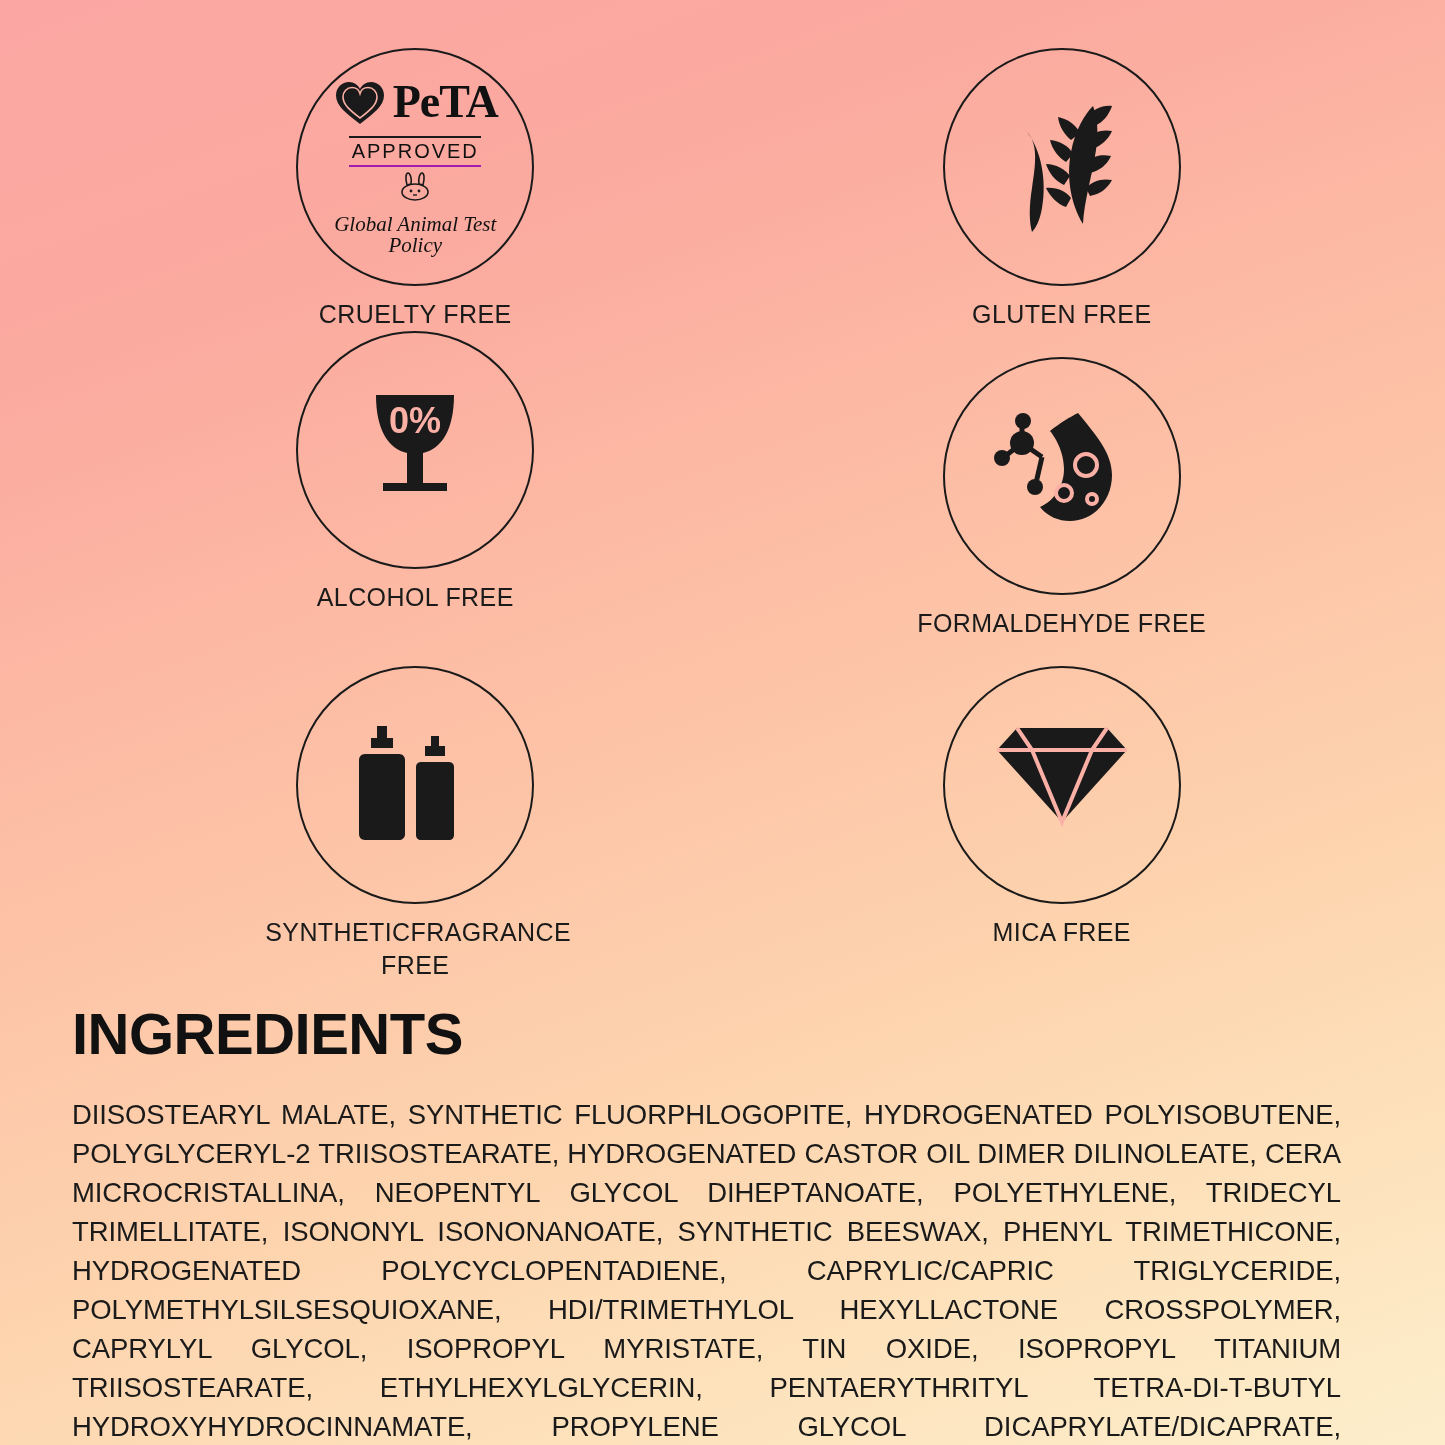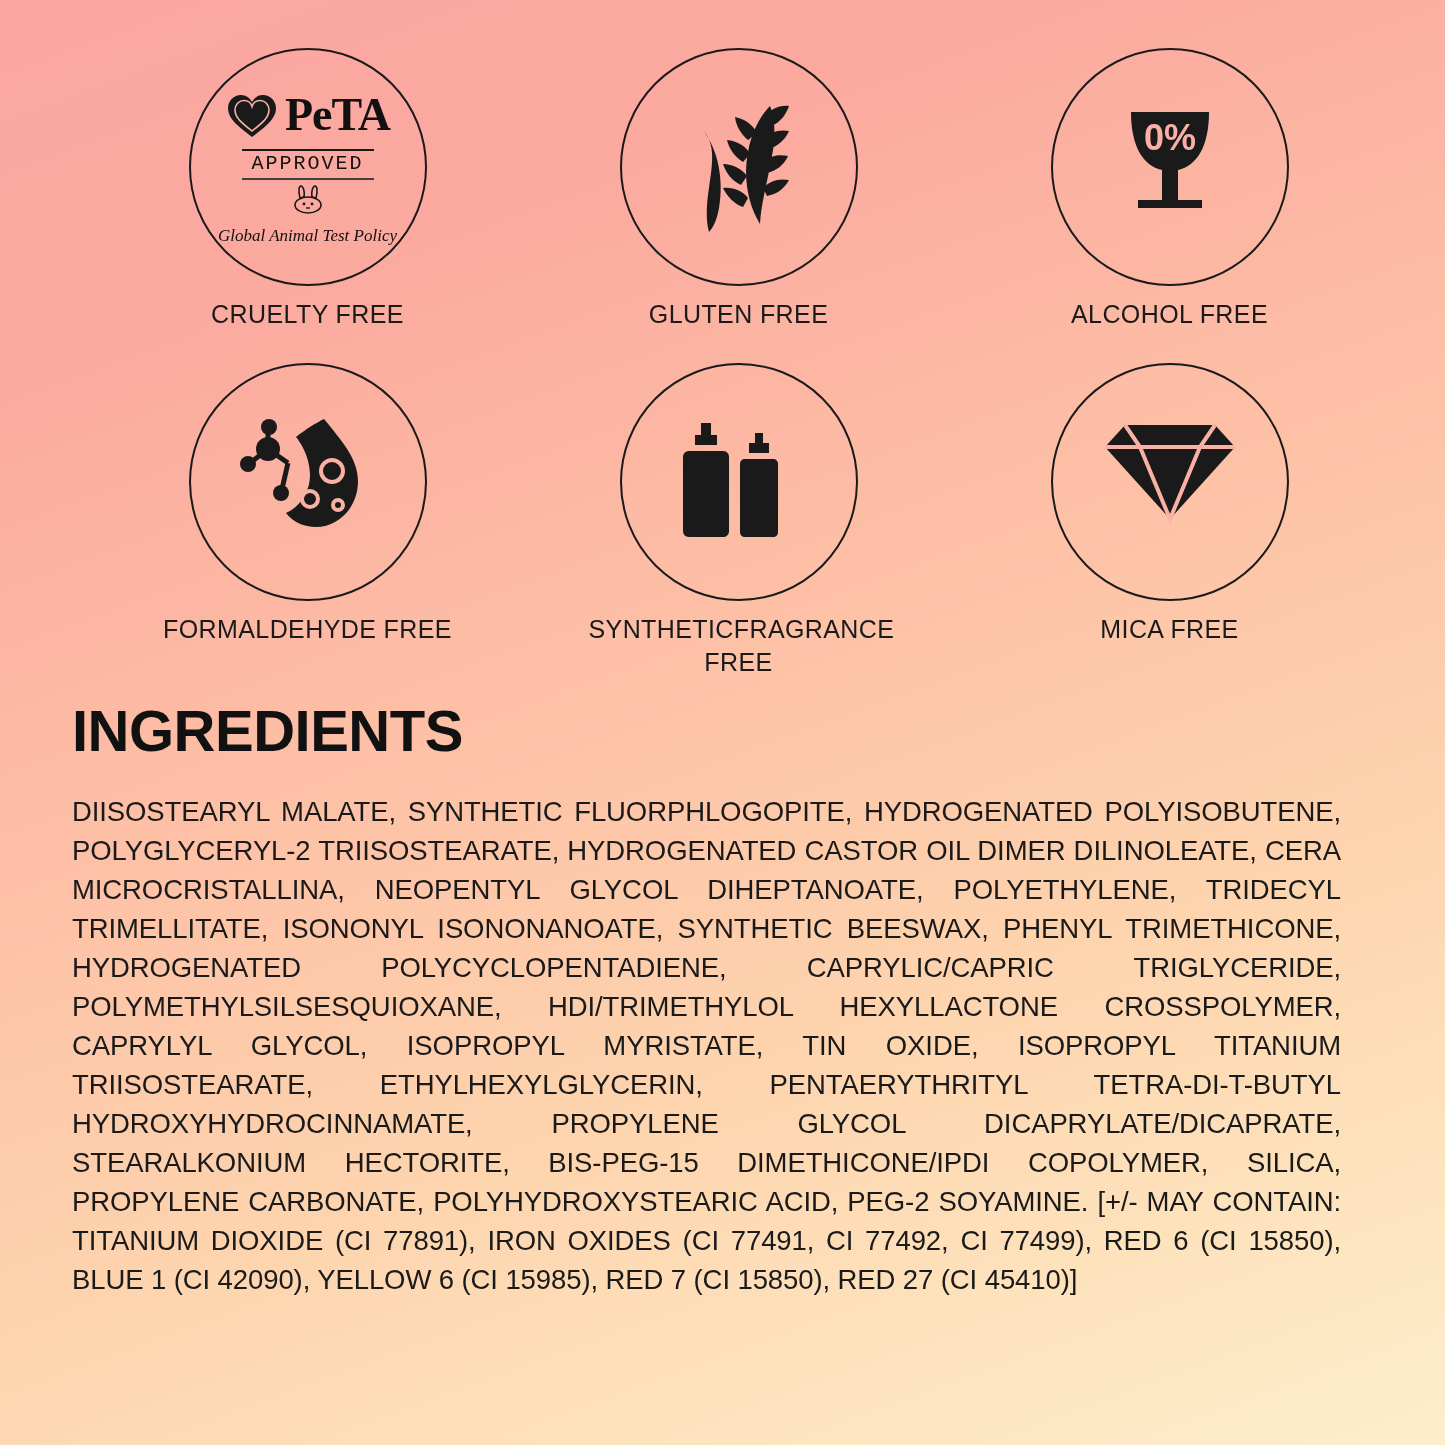--- a/index.html
+++ b/index.html
@@ -18,23 +18,22 @@
   .page {
     width: 1445px;
     height: 1445px;
     position: relative;
     box-sizing: border-box;
   }
 
   
   .badges {
     display: grid;
-    grid-template-columns: repeat(3, 1fr);
+    grid-template-columns: repeat(2, 1fr);
     padding: 48px 60px 0 92px;
-    row-gap: 6px;
   }
   .badge {
     display: flex;
     flex-direction: column;
     align-items: center;
   }
   .badge-circle {
     width: 238px;
     height: 238px;
     border-radius: 50%;
@@ -69,34 +68,34 @@
     gap: 6px;
   }
   .peta-word {
     font-family: "Liberation Serif", serif;
     font-weight: bold;
     font-size: 46px;
     letter-spacing: -1px;
   }
   .peta-approved {
     margin-top: 10px;
-    font-family: Liberation Mono, monospace;
+    font-family: Liberation Sans, sans-serif;
     font-size: 20px;
     letter-spacing: 2px;
     border-top: 2px solid #1a1a1a;
-    border-bottom: 2px solid #404040;
+    border-bottom: 2px solid #a21caf;
     padding: 3px 0 4px 0;
     display: inline-block;
     width: 132px;
   }
   .peta-policy {
     margin-top: 10px;
     font-family: "Liberation Serif", serif;
     font-style: italic;
-    font-size: 17px;
+    font-size: 21px;
   }
 
   
   .ingredients-wrap {
     padding: 18px 104px 0 72px;
   }
   .ingredients-title {
     font-size: 58px;
     font-weight: bold;
     letter-spacing: -0.5px;

